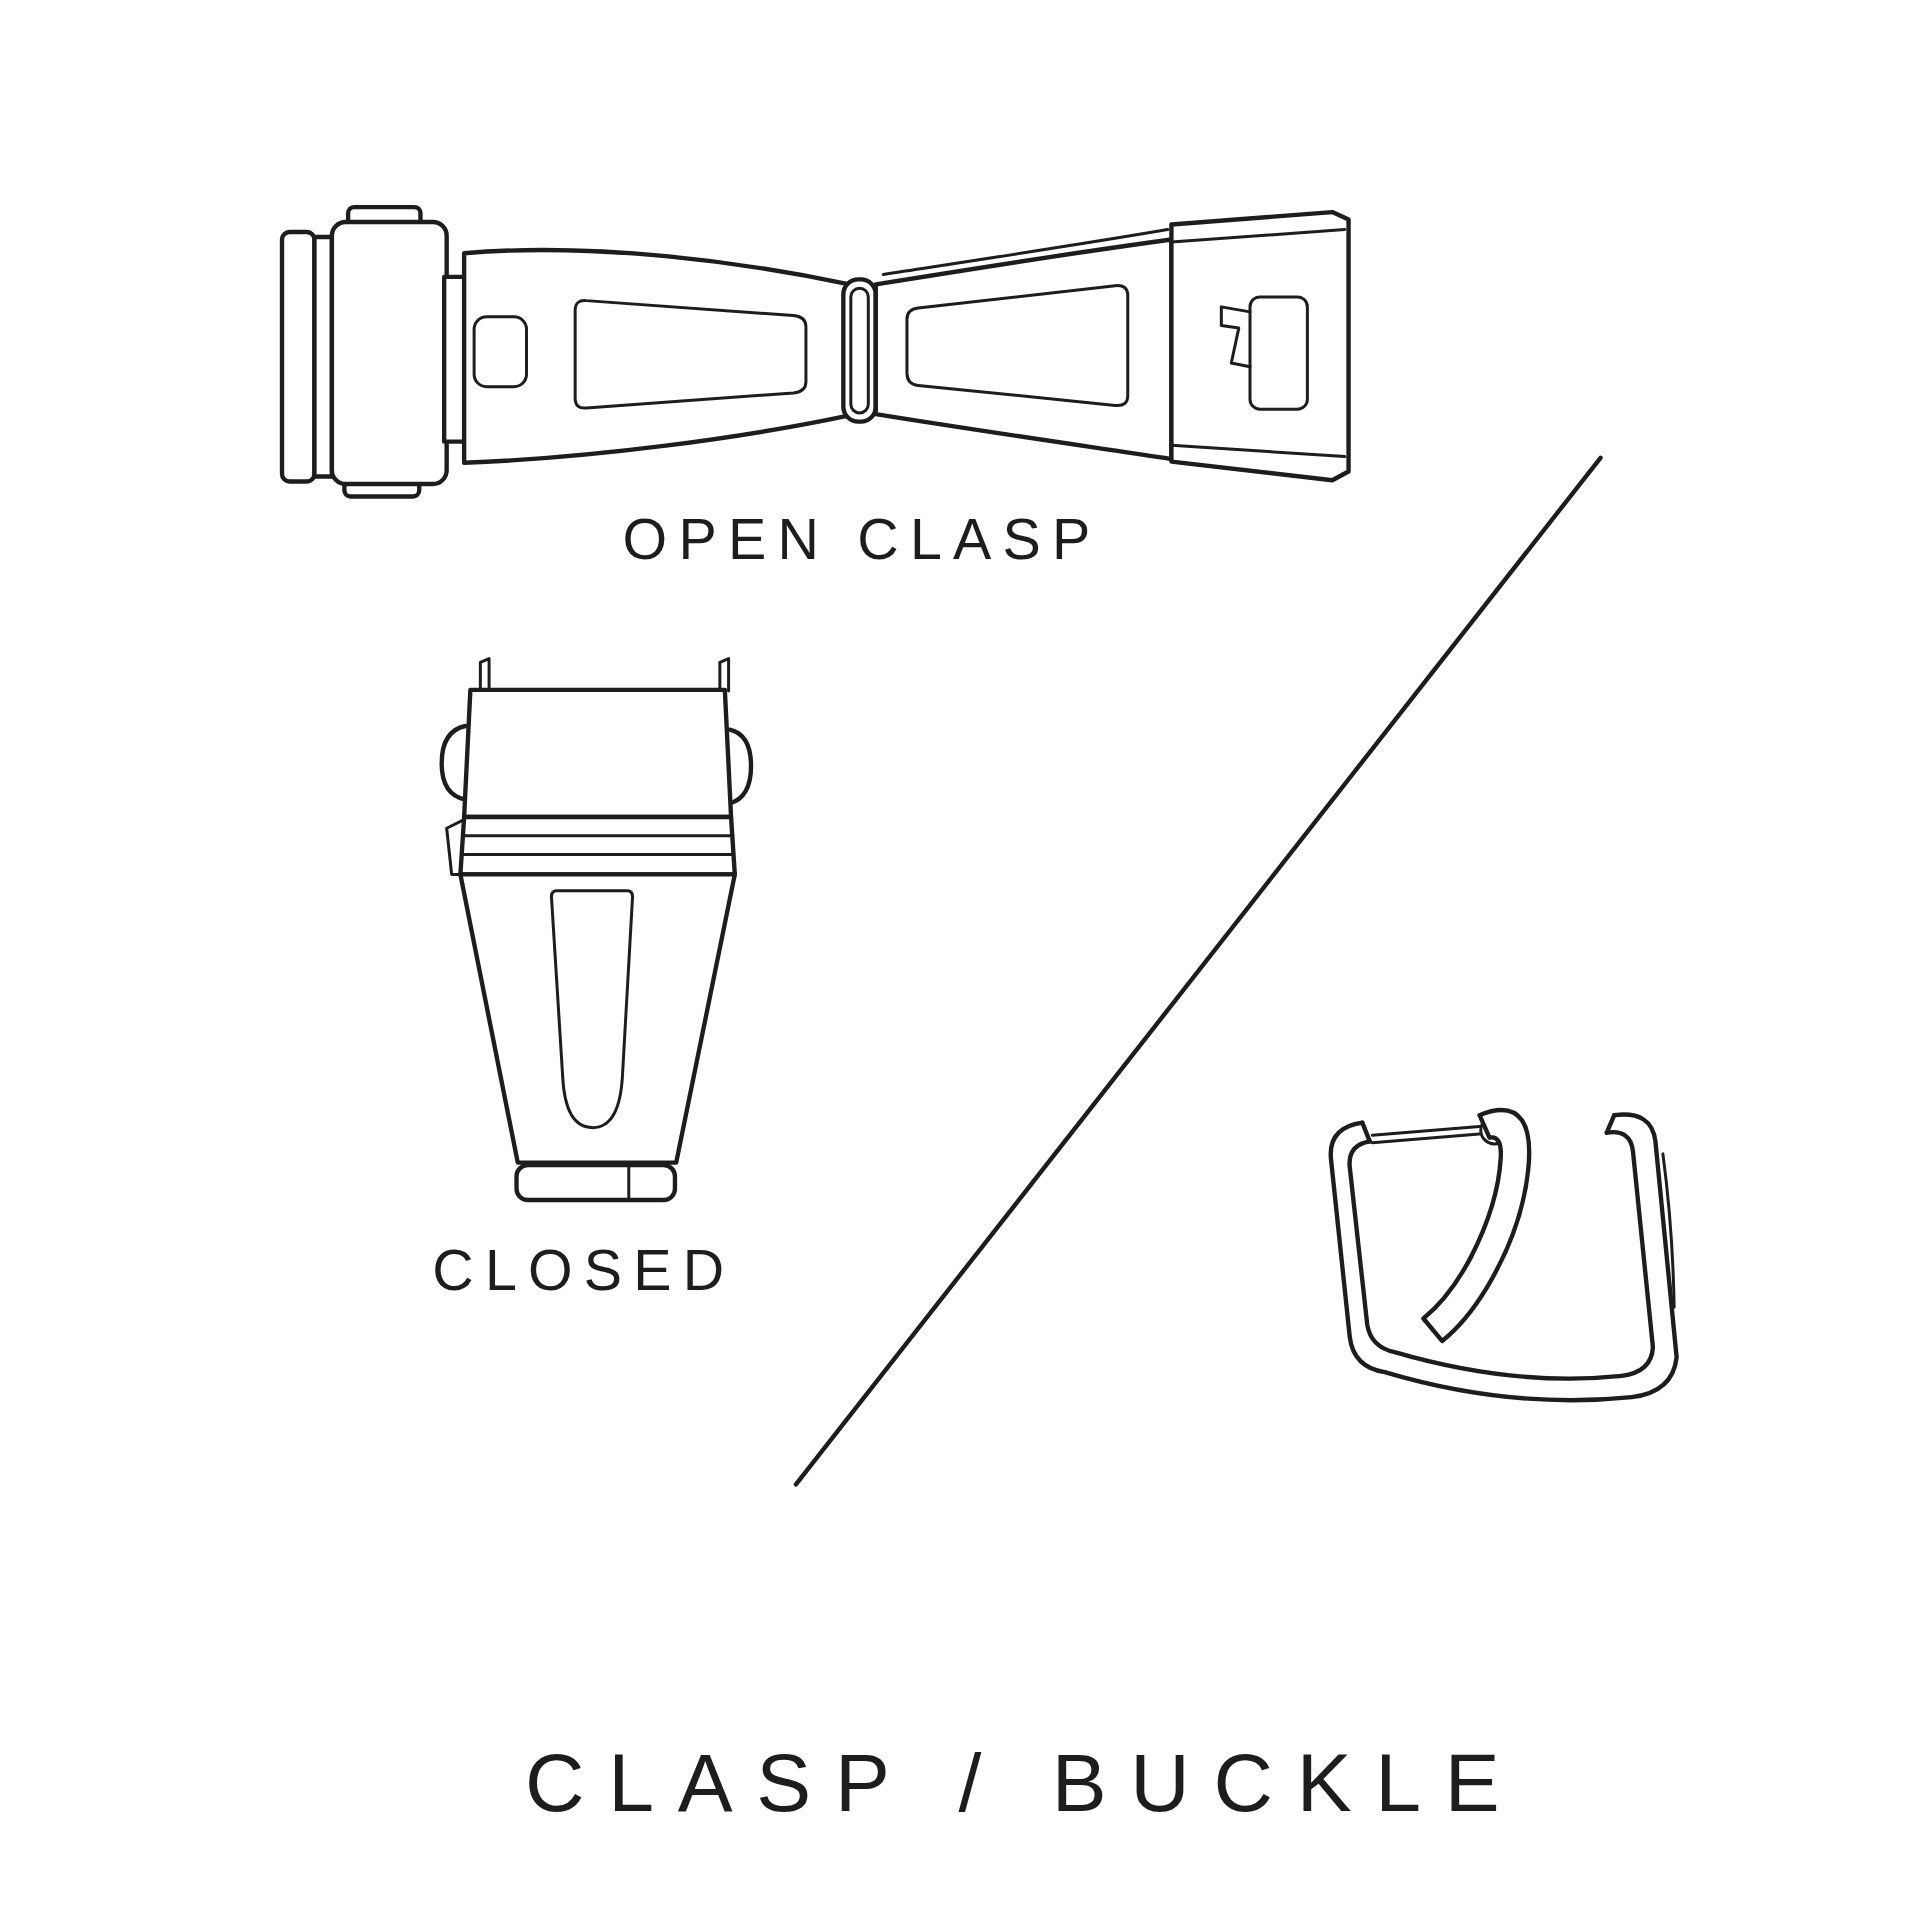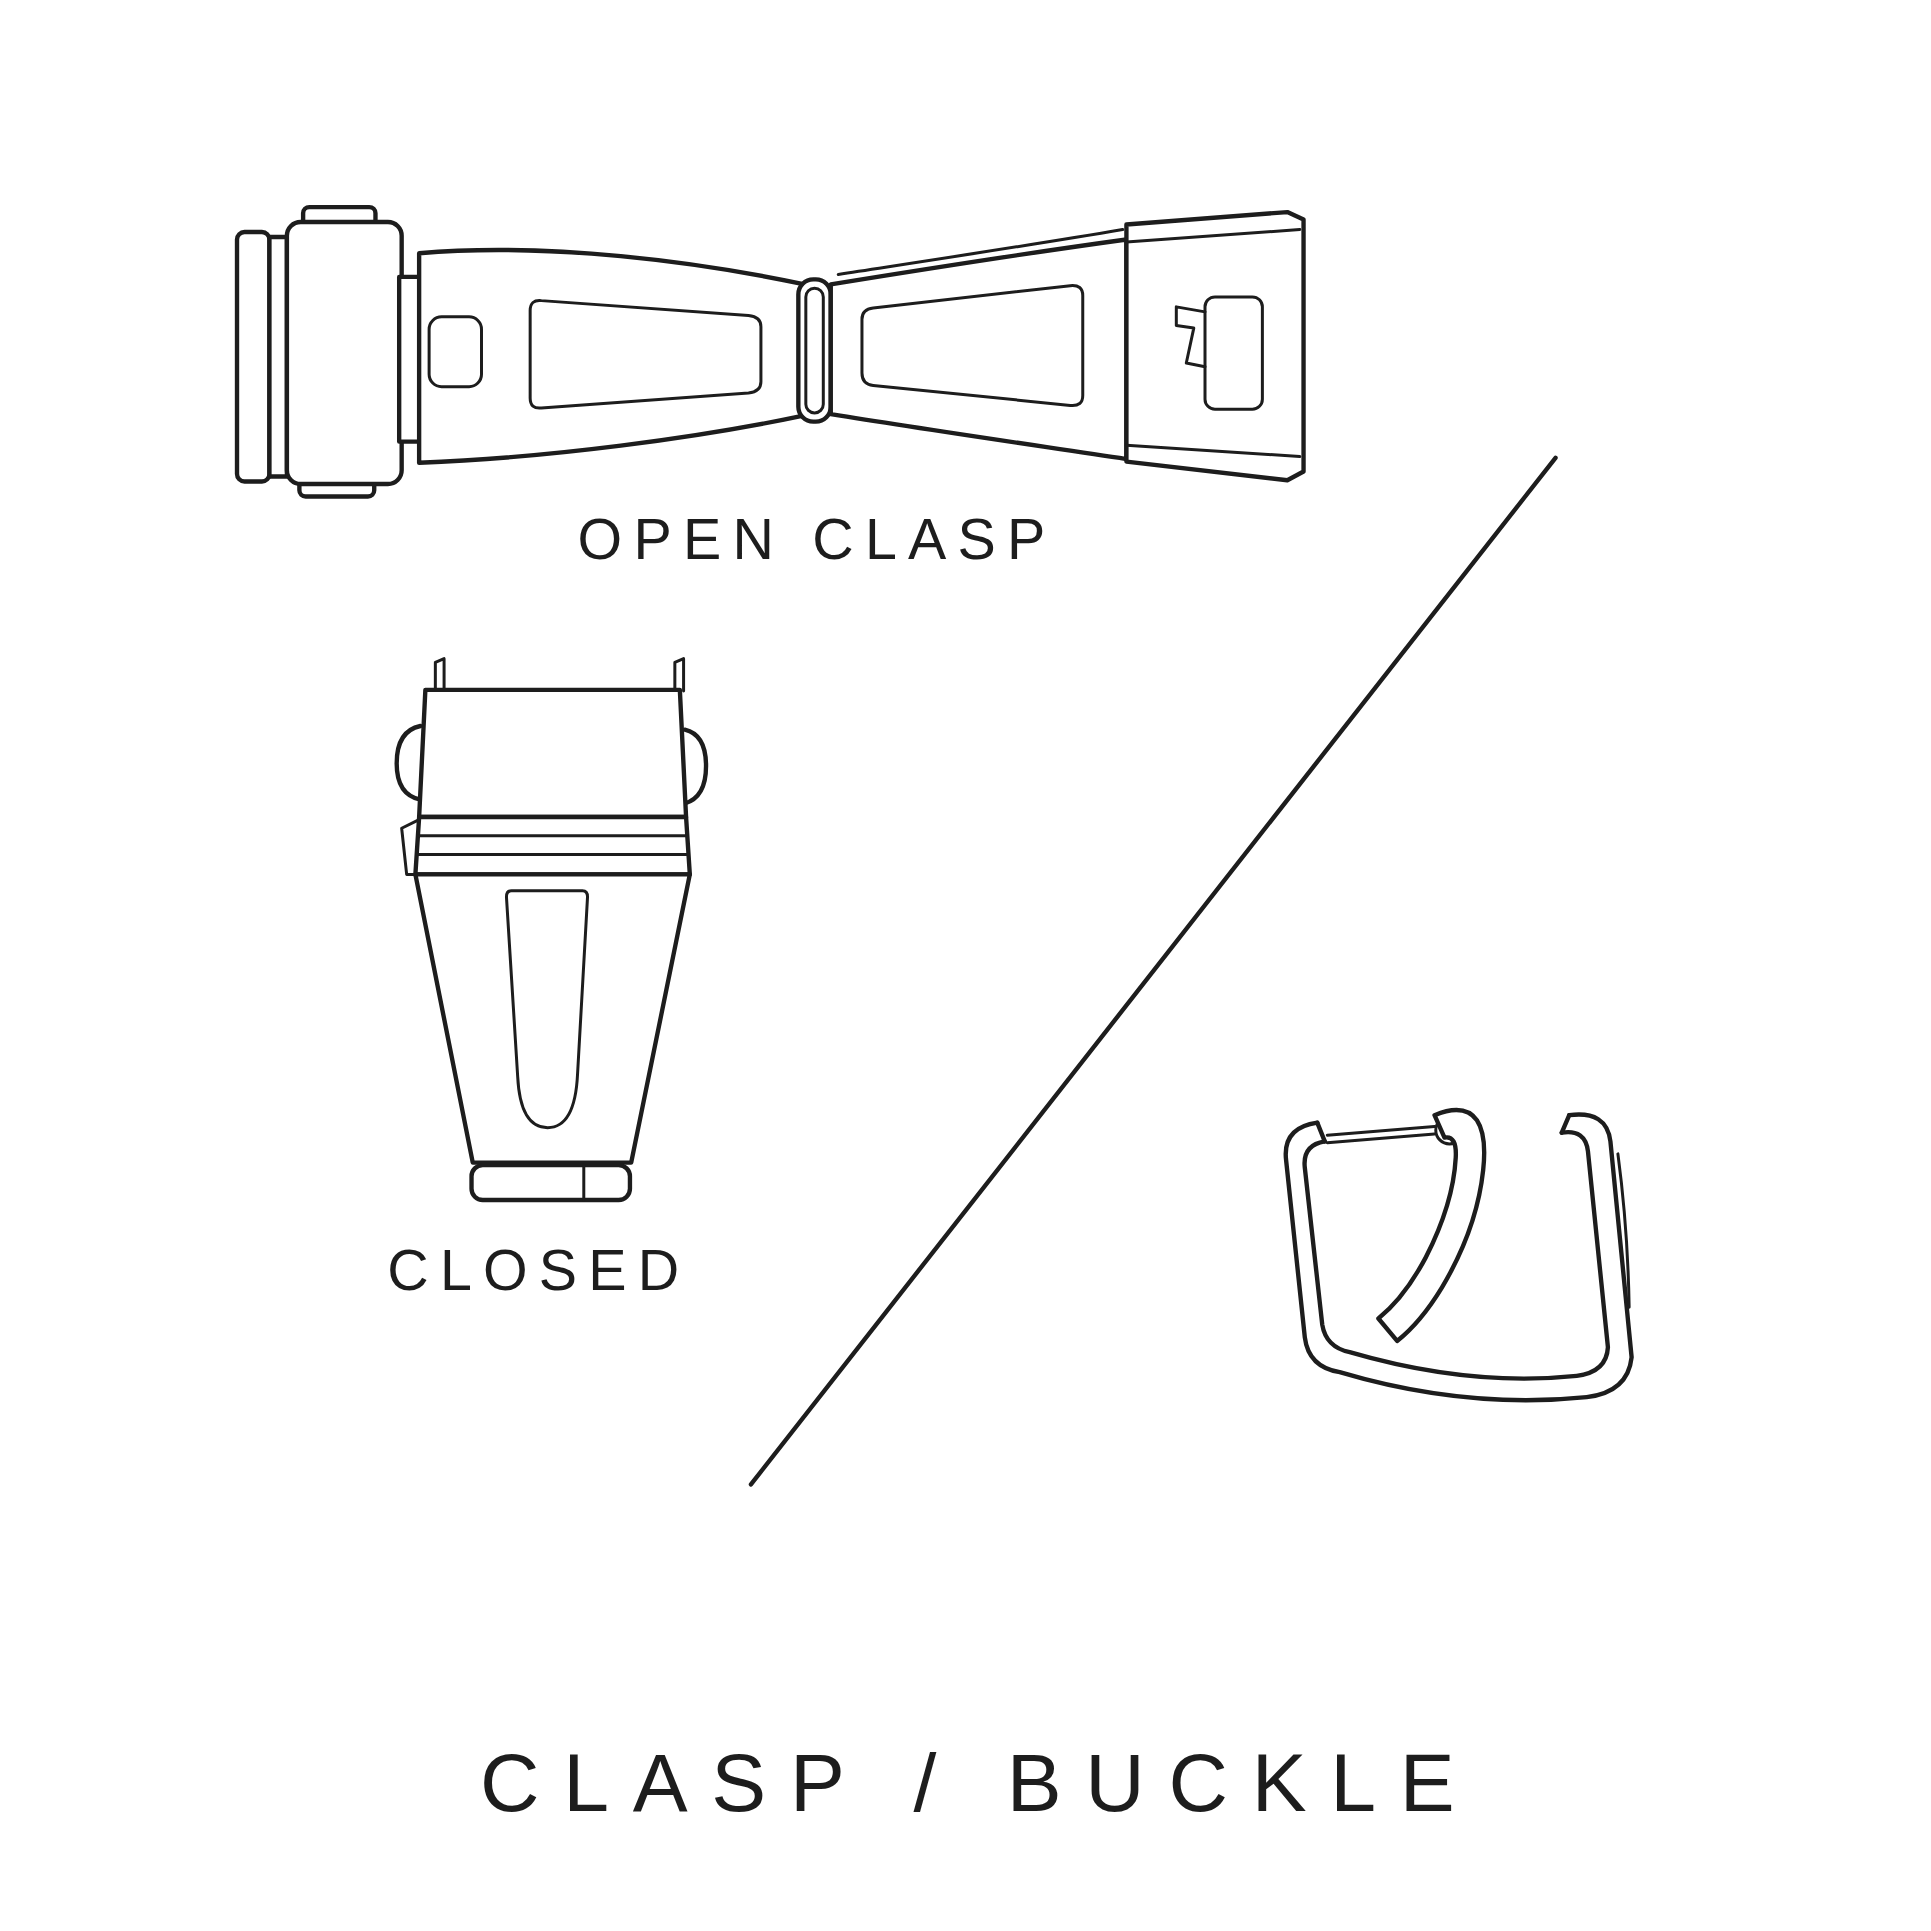--- a/index.html
+++ b/index.html
@@ -7,20 +7,21 @@
     padding: 0;
     background: #ffffff;
   }
   .canvas {
     position: relative;
     width: 1638px;
     height: 1931px;
     background: #ffffff;
     overflow: hidden;
     font-family: "Liberation Sans", sans-serif;
+    margin-left: 45px;
   }
   svg.diagram {
     position: absolute;
     left: 0;
     top: 0;
     width: 1931px;
     height: 1931px;
     display: block;
   }
   .stroke {

